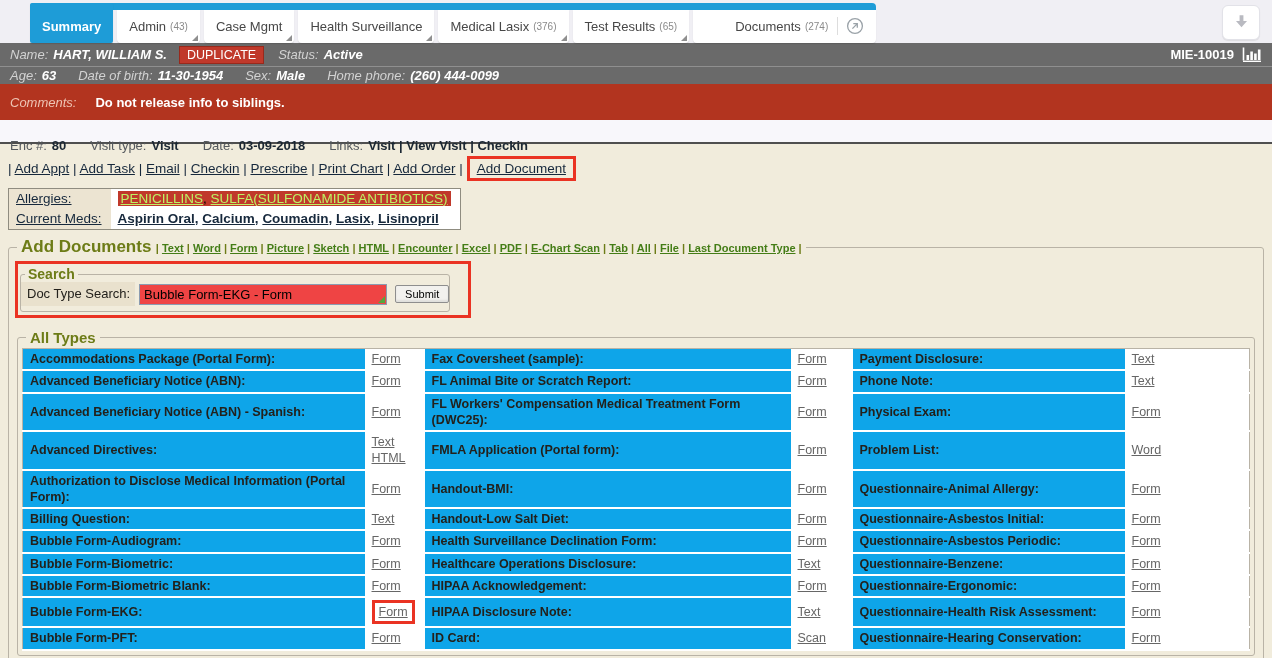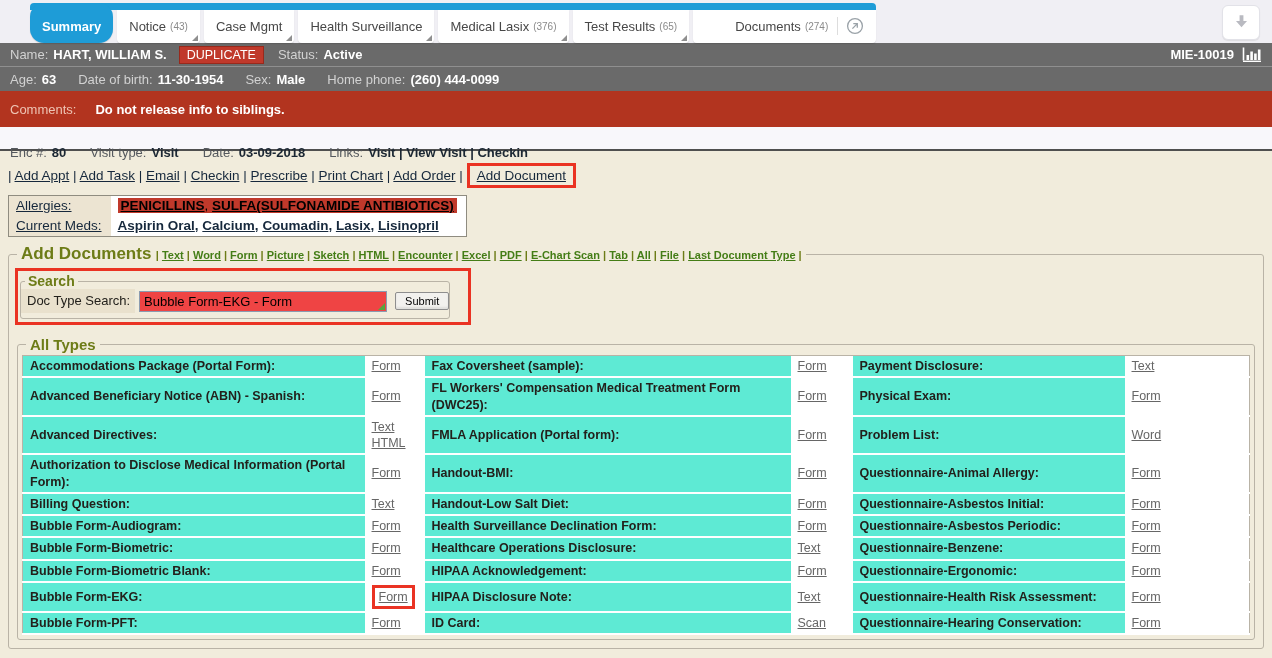--- a/index.html
+++ b/index.html
@@ -9,36 +9,36 @@
 
   
   .tabbar { background:#f0eff4; padding:3px 0 0 30px; height:43px; position:relative; }
   .tabs-wrap { display:inline-flex; flex-direction:column; vertical-align:top; }
   .tabs-topbar { height:7px; background:#1e9cd7; border-radius:4px 4px 0 0; }
   .tabs-row { display:flex; align-items:stretch; }
   .tab { position:relative; background:#fff; color:#474747; font-size:13px; padding:7px 12px 8px;
          margin-right:4px; border-radius:0 0 4px 4px; cursor:pointer; display:flex; align-items:center;
          box-shadow:0 1px 1px rgba(0,0,0,.12); white-space:nowrap; }
   .tab:last-child { margin-right:0;padding-left:42px; }
-  .tab.active { background:#1e9cd7; color:#fff; font-weight:bold; border-radius:14px; margin-top:-7px; padding-top:14px; }
+  .tab.active { background:#1e9cd7; color:#fff; font-weight:bold; border-radius:2px; margin-top:-7px; padding-top:14px; }
   .tab-count { font-size:10px; color:#8a8a8a; margin-left:4px; }
   .notch { position:absolute; right:2px; bottom:2px; width:0; height:0;
            border-left:6px solid transparent; border-bottom:6px solid #8f8f8f; }
   .popseg { border-left:1px solid #ddd; margin-left:9px; padding-left:8px; display:flex; align-items:center; }
   .dl-btn { position:absolute; top:5px; right:12px; width:38px; height:35px; background:#fff;
             border:1px solid #e2e2e8; border-radius:6px; cursor:pointer; display:flex; align-items:center;
             justify-content:center; box-shadow:0 1px 1px rgba(0,0,0,.08); }
 
   
   .bar { display:flex; align-items:center; padding:0 10px; font-size:13px; color:#fff; }
   .bar .lbl { color:#d2d2d2; margin-right:5px; }
   .bar .val { color:#fff; font-weight:bold; }
-  .bar .grp { display:flex; align-items:center; margin-right:22px; }
+  .bar .grp { display:flex; align-items:center; margin-right:22px;font-style:italic; }
   .name-bar { background:#6a6a6a; height:23px; }
-  .demo-bar { background:#6a6a6a; height:25px; border-top:1px solid #8f8f8f; }
+  .demo-bar { background:#6a6a6a; height:18px; border-top:1px solid #8f8f8f; }
   .badge { background:#c0392b; border:1px solid #98291c; color:#fff; font-weight:normal;
            padding:1px 7px; margin:0 14px 0 12px; font-size:12.5px; }
   .mrn-right { margin-left:auto; display:flex; align-items:center; gap:8px; }
   .comments-bar { background:#b2341f; height:36px; }
   .comments-bar .lbl { color:#eec4b4; }
   .enc-bar { background:#f8f7fb; height:24px; display:flex; align-items:center; padding:0 10px;
              font-size:13px; color:#1b2733; border-bottom:2px solid #4f4f4f; }
   .enc-bar .lbl { color:#55595e; margin-right:5px; font-weight:normal; }
   .enc-bar .val { font-weight:bold; color:#1b2733; }
   .enc-bar .grp { margin-right:24px; display:flex; align-items:flex-start;margin-top:28px; }
@@ -50,21 +50,21 @@
   .action-links a { color:#16283c; text-decoration:underline; cursor:pointer; }
   .hl { border:3px solid #ea3323; padding:2px 7px; display:inline-block; }
   .hl-sm { padding:1px 4px; border-width:3px; }
 
   table.allergy-box { border-collapse:collapse; border:1px solid #8f8c80; background:#fff;
                       margin:0 0 7px 4px; font-size:13.5px; }
   .allergy-box td { padding:2px 9px 3px 7px; vertical-align:middle; }
   .allergy-box td.k { background:#ece4d2; }
   .allergy-box td.k a { color:#16283c; text-decoration:underline; cursor:pointer; }
   .red-high { background:#c0392b; padding:0 3px; }
-  .red-high a { color:#000000; font-weight:bold; text-decoration:underline; cursor:pointer; }
+  .red-high a { color:#bef264; font-weight:normal; text-decoration:underline; cursor:pointer; }
   .med-link { color:#16283c; font-weight:bold; text-decoration:underline; cursor:pointer; }
   .meds-cell { color:#16283c; font-weight:bold; }
 
   fieldset.outer-fs { border:1px solid #b9b3a6; border-radius:3px; margin:0 4px; padding:2px 8px 8px 8px; }
   .outer-fs > legend { padding:0 4px; white-space:nowrap; }
   .adddocs-title { font-size:17px; font-weight:bold; color:#6d7c17; }
   .type-links { font-size:11px; font-weight:bold; color:#6d7c17; }
   .type-links a { color:#447d16; text-decoration:underline; cursor:pointer; }
 
   fieldset.search-fs { border:1px solid #b9b3a6; border-radius:3px; width:405px; padding:0 0 5px 0; }
@@ -79,41 +79,41 @@
   .submit-btn { margin-left:8px; font-size:11px; font-family:"Liberation Sans",sans-serif;
                 padding:2px 9px; background:#f2f1ee; border:1px solid #8e8e8e; border-radius:2px;
                 box-shadow:inset 0 -2px 2px rgba(0,0,0,.08); cursor:pointer; }
   .red-wrap { display:inline-block; border:3px solid #ea3323; padding:2px 18px 3px 2px; margin:2px 0 0 -2px; background:transparent; }
 
   fieldset.alltypes-fs { border:1px solid #b9b3a6; border-radius:3px; margin-top:11px; padding:2px 4px 4px 4px; }
   .alltypes-fs legend { font-size:15px; font-weight:bold; color:#6d7c17; margin-left:4px; padding:0 4px; }
   table.types-table { width:100%; border-collapse:collapse; background:#fff; border:1px solid #b9b3a6;
                       table-layout:fixed; font-size:12.5px; }
   .types-table td { border-bottom:2px solid #fff; vertical-align:middle; padding:2px 7px; line-height:1.3; }
-  .types-table td.k { background:#5eead4; font-weight:bold; color:#23211c; }
+  .types-table td.k { background:#0ea5e9; font-weight:bold; color:#23211c; }
   .types-table td.v { background:#fff; }
   .types-table td.v a { color:#666; text-decoration:underline; cursor:pointer; }
   .types-table col.c1 { width:342px; } .types-table col.c2 { width:60px; }
   .types-table col.c3 { width:366px; } .types-table col.c4 { width:62px; }
   .types-table col.c5 { width:272px; } .types-table col.c6 { width:auto; }
 </style>
 </head>
 <body>
 
 <div class="page">
 
   <div class="tabbar">
     <div class="tabs-wrap">
       <div class="tabs-topbar"></div>
       <div class="tabs-row" id="tabs-row">
           <div class="tab active">
             <span class="tab-label">Summary</span>
           </div>
           <div class="tab">
-            <span class="tab-label">Notice</span>
+            <span class="tab-label">Admin</span>
             <span class="tab-count">(43)</span>
             <span class="notch"></span>
           </div>
           <div class="tab">
             <span class="tab-label">Case Mgmt</span>
             <span class="notch"></span>
           </div>
           <div class="tab">
             <span class="tab-label">Health Surveillance</span>
             <span class="notch"></span>
@@ -270,20 +270,28 @@
           <tbody id="types-tbody">
               <tr class="trow">
                 <td class="k">Accommodations Package (Portal Form):</td>
                 <td class="v"><a class="tlink">Form</a></td>
                 <td class="k">Fax Coversheet (sample):</td>
                 <td class="v"><a class="tlink">Form</a></td>
                 <td class="k">Payment Disclosure:</td>
                 <td class="v"><a class="tlink">Text</a></td>
               </tr>
               <tr class="trow">
+                <td class="k">Advanced Beneficiary Notice (ABN):</td>
+                <td class="v"><a class="tlink">Form</a></td>
+                <td class="k">FL Animal Bite or Scratch Report:</td>
+                <td class="v"><a class="tlink">Form</a></td>
+                <td class="k">Phone Note:</td>
+                <td class="v"><a class="tlink">Text</a></td>
+              </tr>
+              <tr class="trow">
                 <td class="k">Advanced Beneficiary Notice (ABN) - Spanish:</td>
                 <td class="v"><a class="tlink">Form</a></td>
                 <td class="k">FL Workers' Compensation Medical Treatment Form (DWC25):</td>
                 <td class="v"><a class="tlink">Form</a></td>
                 <td class="k">Physical Exam:</td>
                 <td class="v"><a class="tlink">Form</a></td>
               </tr>
               <tr class="trow">
                 <td class="k">Advanced Directives:</td>
                 <td class="v"><a class="tlink">Text</a><br><a class="tlink">HTML</a></td>

